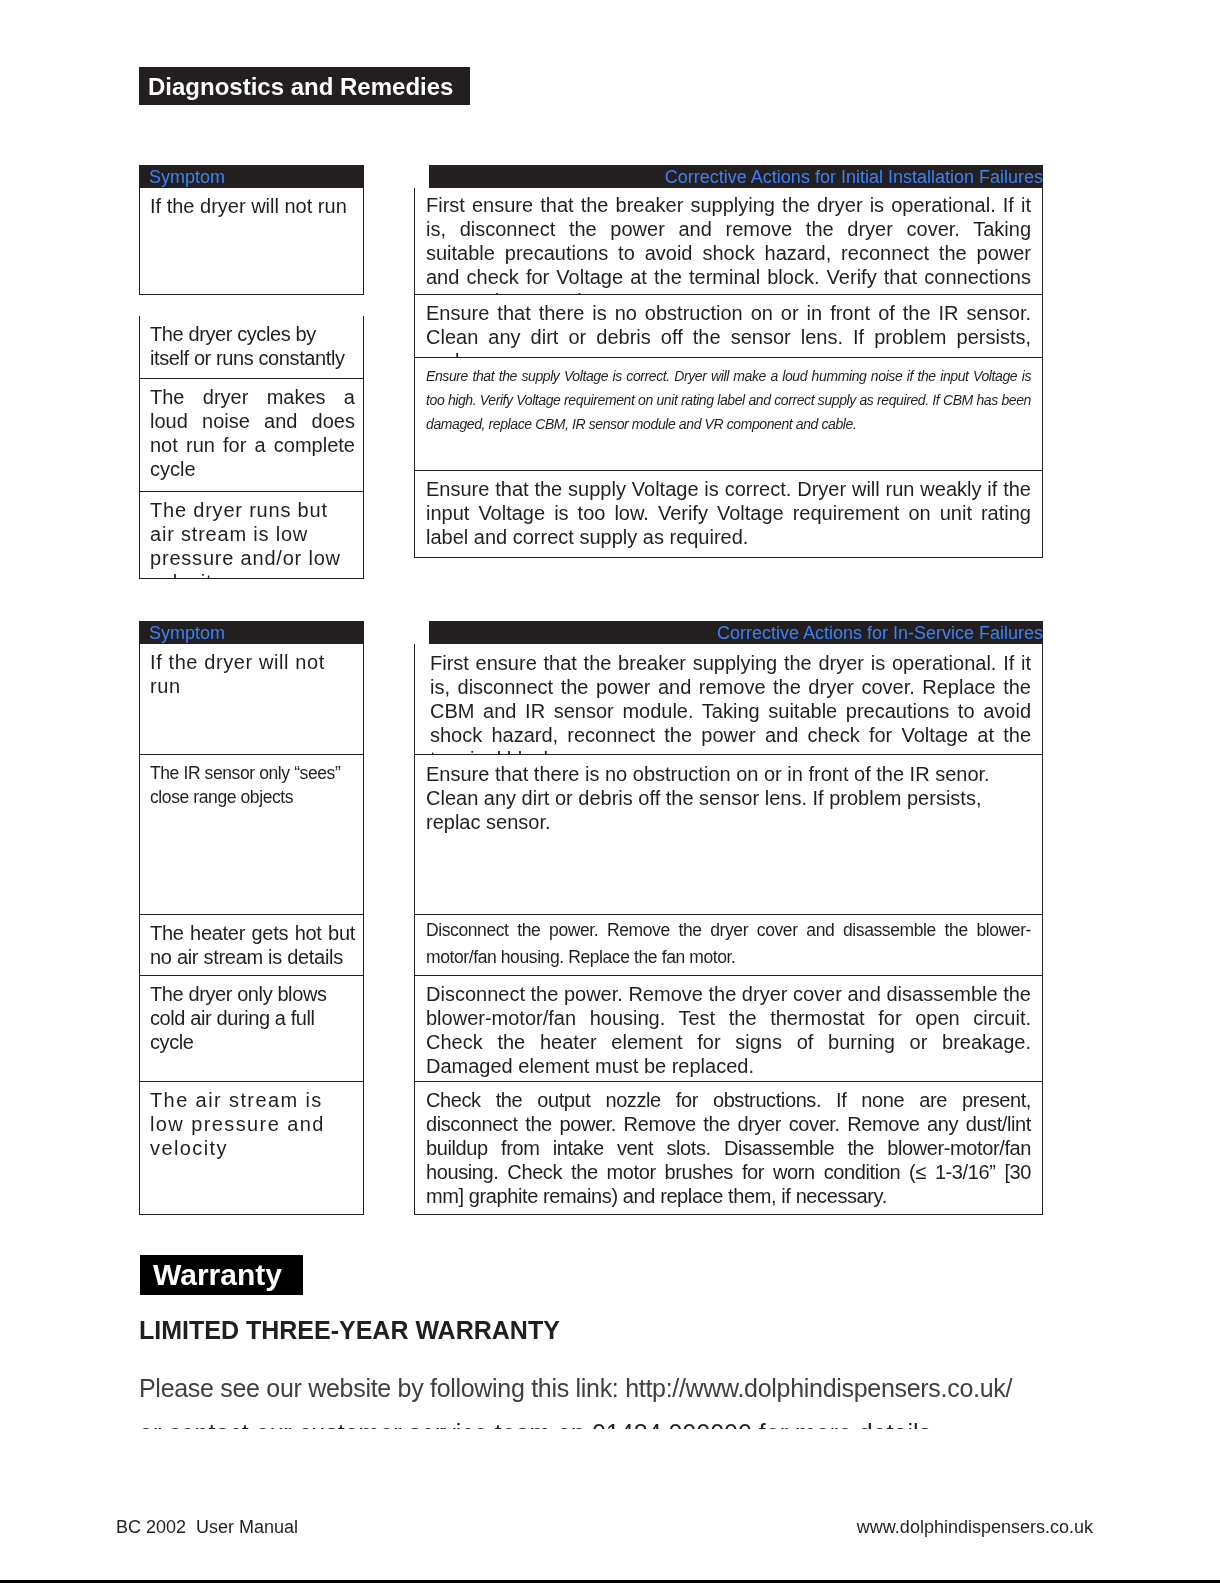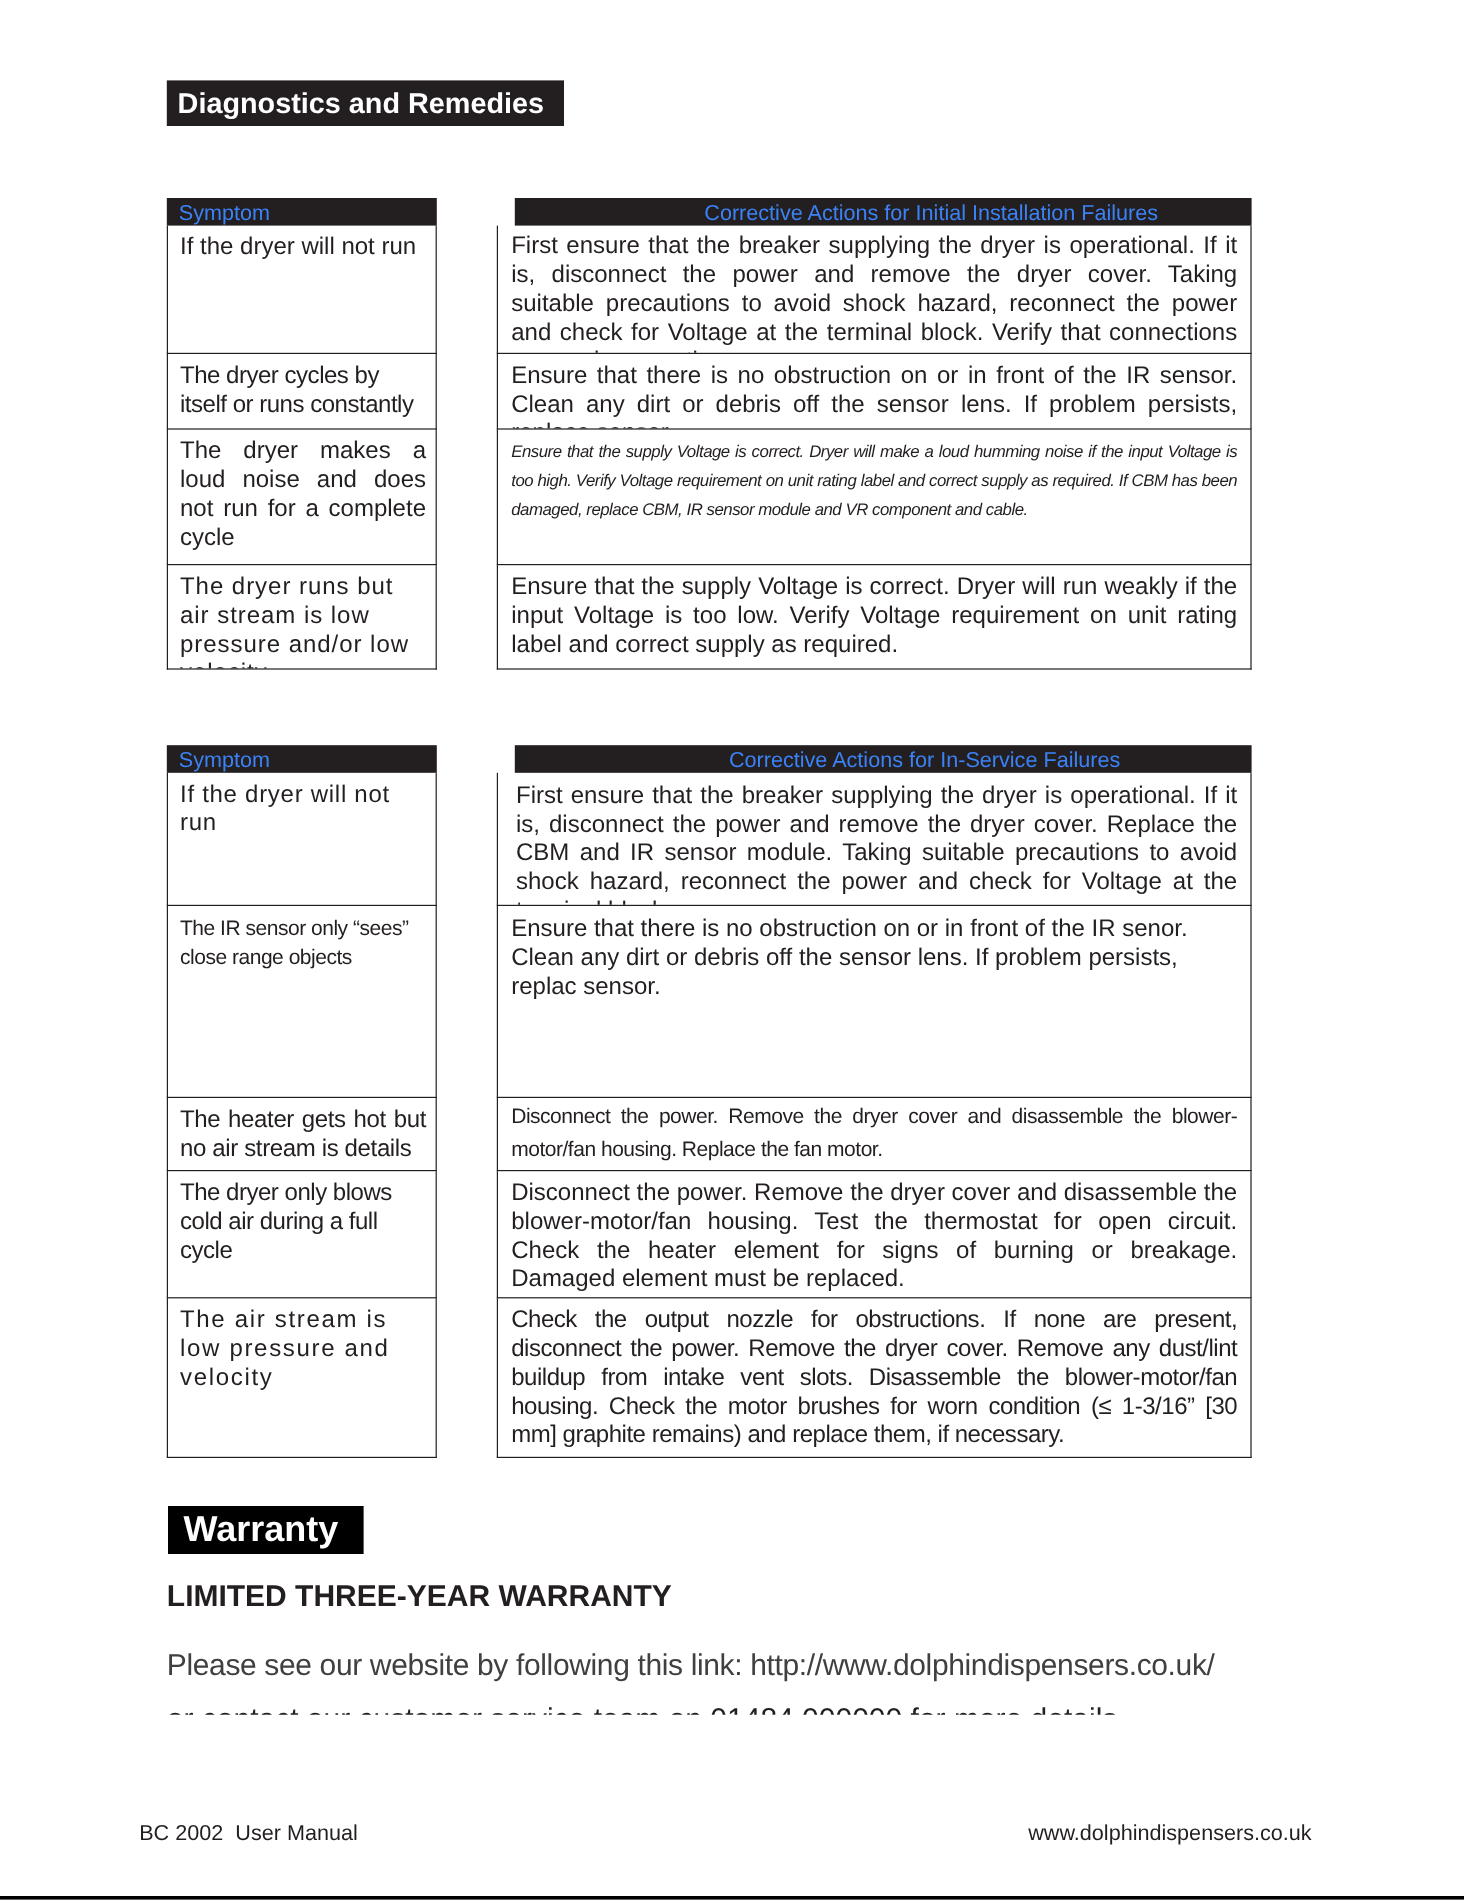--- a/index.html
+++ b/index.html
@@ -17,21 +17,21 @@
 
     .tbl { position: absolute; }
     .col { position: absolute; }
     .sym-col { left: 139px; width: 225px; }
     .act-col { left: 414px; width: 629px; }
     .hdr {
       background: #231f20; color: #3b82f6; font-size: 18px; height: 23px; line-height: 24px;
       box-sizing: border-box; white-space: nowrap;
     }
     .sym-col .hdr { padding-left: 10px; }
-    .act-col .hdr { text-align: center; margin-left: 15px; }
+    .act-col .hdr { text-align: right; margin-left: 15px; }
     .cell {
       border: 1px solid #231f20; border-top: none; box-sizing: border-box;
       font-size: 20px; line-height: 24px; padding: 6px 10px 0 10px;
       overflow: hidden;
     }
     .sym-col .cell { padding-left: 10px; padding-right: 8px; }
     .act-col .cell { padding-left: 11px; padding-right: 11px; text-align: justify; }
     .act-col .cell.nojust { text-align: left; }
     .cond { letter-spacing: -0.4px; }
     .wide { letter-spacing: 0.8px; }
@@ -48,21 +48,21 @@
   </style>
 </head>
 <body>
 
 <div id="diag-title" class="section-title">Diagnostics and Remedies</div>
 
 <div class="tbl">
   <div class="col sym-col" style="top:165px;">
     <div class="hdr">Symptom</div>
     <div class="cell" style="height:107px;">If the dryer will not run</div>
-    <div class="cell cond" style="height:63px;">The dryer cycles by itself or runs constantly</div>
+    <div class="cell cond" style="height:63px;margin-top:21px;">The dryer cycles by itself or runs constantly</div>
     <div class="cell" style="height:113px; text-align:justify;">The dryer makes a loud noise and does not run for a complete cycle</div>
     <div class="cell wide" style="height:87px;">The dryer runs but air stream is low pressure and/or low velocity</div>
   </div>
   <div class="col act-col" style="top:165px;">
     <div class="hdr" style="padding-left:80px;">Corrective Actions for Initial Installation Failures</div>
     <div class="cell" style="height:107px; padding-top:5px;">First ensure that the breaker supplying the dryer is operational. If it is, disconnect the power and remove the dryer cover. Taking suitable precautions to avoid shock hazard, reconnect the power and check for Voltage at the terminal block. Verify that connections are made correctly.</div>
     <div class="cell" style="height:63px;">Ensure that there is no obstruction on or in front of the IR sensor. Clean any dirt or debris off the sensor lens. If problem persists, replace sensor.</div>
     <div class="cell cond" style="height:113px; font-size:14px;font-style:italic;">Ensure that the supply Voltage is correct. Dryer will make a loud humming noise if the input Voltage is too high. Verify Voltage requirement on unit rating label and correct supply as required. If CBM has been damaged, replace CBM, IR sensor module and VR component and cable.</div>
     <div class="cell" style="height:87px;">Ensure that the supply Voltage is correct.  Dryer will run weakly if the input Voltage is too low.  Verify Voltage requirement on unit rating label and correct supply as required.</div>
   </div>

